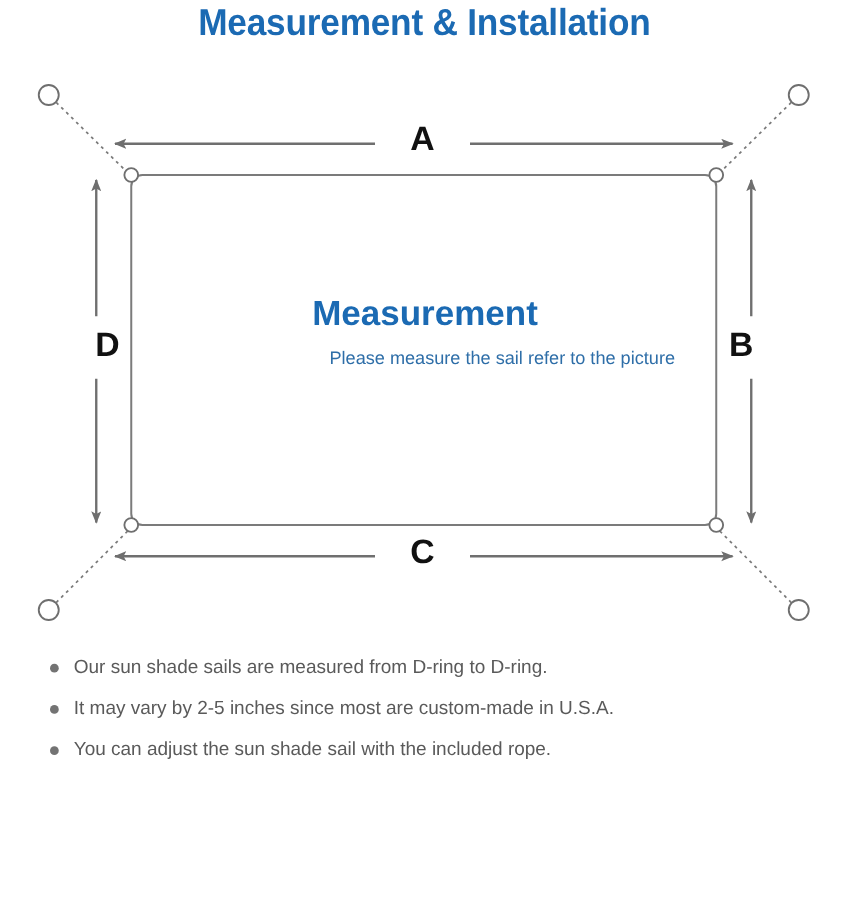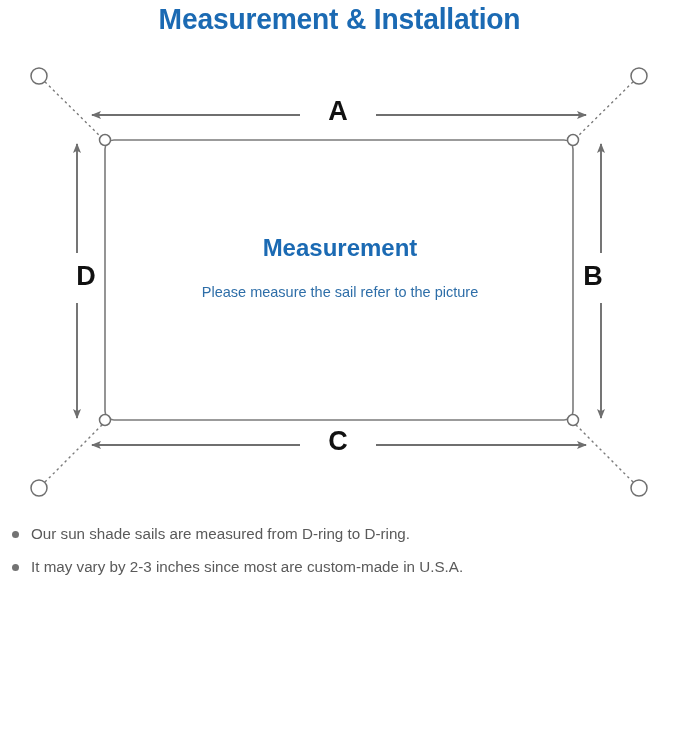--- a/index.html
+++ b/index.html
@@ -59,50 +59,52 @@
 
   .center-text {
     position: absolute;
     left: 140px;
     top: 186px;
     width: 400px;
     text-align: center;
   }
   .center-title {
     font-family: "Liberation Sans", sans-serif;
-    font-size: 24px;
+    font-size: 28px;
     font-weight: bold;
     color: #1b6ab3;
     line-height: 1.2;
   }
   .center-sub {
     font-family: "Liberation Sans", sans-serif;
     font-size: 14.5px;
     font-weight: normal;
     color: #2e6ea8;
     line-height: 1.4;
-    margin-top: 19px;
+    margin-top: 9px;
+    text-align: right;
   }
 
   
   .notes {
     position: absolute;
     left: 0;
     top: 524px;
     width: 679px;
   }
   .note-item {
     position: relative;
     padding-left: 31px;
     padding-right: 8px;
     margin-bottom: 13px;
     font-family: "Liberation Sans", sans-serif;
     font-size: 15.2px;
     line-height: 1.33;
     color: #5a5a5a;
+    margin-left: 28px;
   }
   .note-item:last-child { margin-bottom: 0; }
   .note-bullet {
     position: absolute;
     left: 12px;
     top: 7px;
     width: 7px;
     height: 7px;
     border-radius: 50%;
     background: #737373;
@@ -172,15 +174,19 @@
   </div>
 </div>
 
 <div class="notes">
   <div class="note-item">
     <span class="note-bullet"></span>
     <span>Our sun shade sails are measured from D-ring to D-ring.</span>
   </div>
   <div class="note-item">
     <span class="note-bullet"></span>
-    <span>It may vary by 2-3 inches since most are custom-made in U.S.A.</span>
+    <span>It may vary by 2-5 inches since most are custom-made in U.S.A.</span>
+  </div>
+  <div class="note-item">
+    <span class="note-bullet"></span>
+    <span>You can adjust the sun shade sail with the included rope.</span>
   </div>
 </div>
 
 </body></html>

